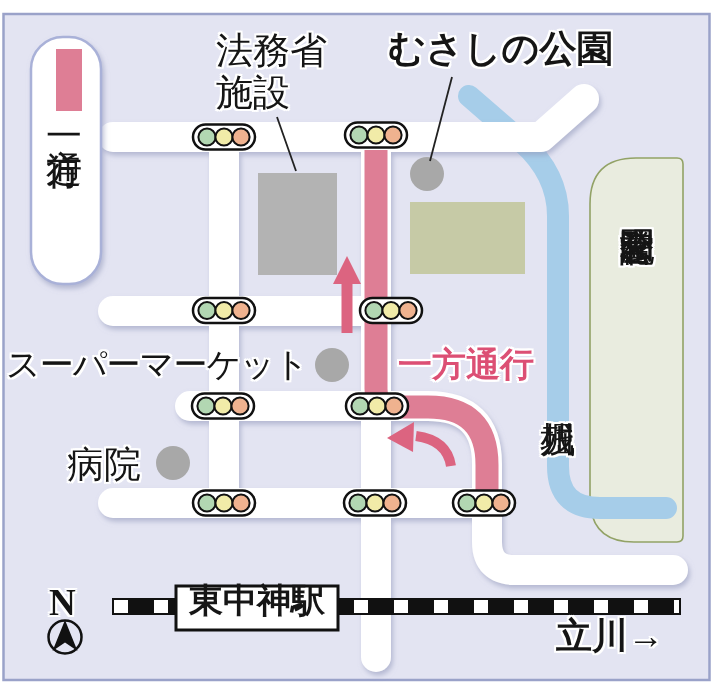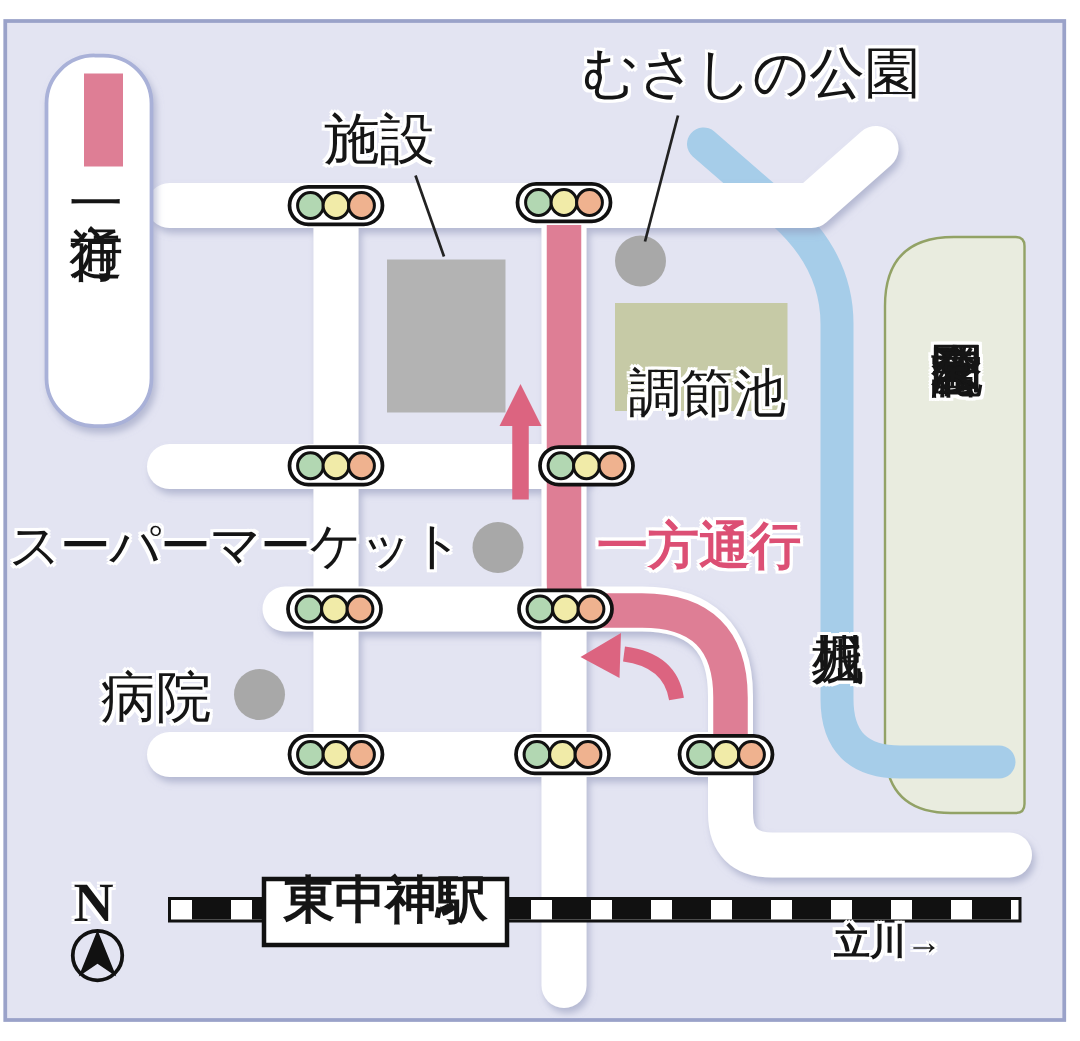--- a/index.html
+++ b/index.html
@@ -4,31 +4,31 @@
 <style>
   html,body{margin:0;padding:0;background:#fff;}
   #stage{position:relative;width:720px;height:694px;background:#fff;overflow:hidden;
          font-family:"Liberation Sans","DejaVu Sans",sans-serif;}
   #map-svg{position:absolute;left:0;top:0;}
   .lbl{position:absolute;color:#151515;font-weight:500;white-space:pre;line-height:1.14;
        text-shadow:-2px -2px 0 #fff,2px -2px 0 #fff,-2px 2px 0 #fff,2px 2px 0 #fff,
                    0 -2px 0 #fff,0 2px 0 #fff,-2px 0 0 #fff,2px 0 0 #fff;}
   .vert{writing-mode:vertical-rl;text-orientation:upright;}
   #lbl-moj{left:216px;top:30px;font-size:37px;}
-  #lbl-musashino{left:388px;top:28px;font-size:37px;}
+  #lbl-musashino{left:388px;top:28px;font-size:37px;font-weight:bold;}
   #lbl-pond{left:419px;top:243px;font-size:35px;}
   #lbl-supermarket{left:6px;top:345px;font-size:34px;letter-spacing:-1px;}
   #lbl-hospital{left:67px;top:444px;font-size:37px;}
   #lbl-oneway{left:398px;top:345px;font-size:34px;color:#dc4f74;font-weight:600;}
   #lbl-river{left:538px;top:394px;font-size:35px;}
   #lbl-showa{left:617px;top:202px;font-size:35px;}
   #lbl-station{left:176px;top:586px;width:162px;height:28px;display:flex;
                align-items:center;justify-content:center;font-size:34px;font-weight:600;
                text-shadow:none;}
-  #lbl-tachikawa{left:556px;top:615px;font-size:24px;font-weight:600;}
+  #lbl-tachikawa{left:556px;top:615px;font-size:36px;font-weight:600;}
   #lbl-legend{left:47px;top:117px;width:38px;font-size:36px;letter-spacing:3px;text-align:center;}
   #lbl-north{left:49px;top:582px;font-size:37px;font-weight:700;
              font-family:"Liberation Serif","DejaVu Serif",serif;}
 </style>
 </head>
 <body>
 
 <div id="stage">
 
 <svg id="map-svg" width="720" height="694" viewBox="0 0 720 694">
@@ -101,23 +101,22 @@
     <rect x="31" y="37" width="70" height="247" rx="32" fill="#ffffff" stroke="#a9b1d8" stroke-width="2.5" filter="url(#roadshadow)"></rect>
     <rect x="56" y="49" width="26" height="62" fill="#de7e95"></rect>
   </g>
 
   <g>
     <circle cx="65" cy="637" r="16.5" fill="none" stroke="#111" stroke-width="2.5"></circle>
     <polygon points="65,620 77.5,651 65,642.5 52.5,651" fill="#111"></polygon>
   </g>
 </svg>
 
-<div class="lbl" id="lbl-moj"><br><span>施設</span></div>
+<div class="lbl" id="lbl-moj"><span>法務省</span><br><span>施設</span></div>
 <div class="lbl" id="lbl-musashino">むさしの公園</div>
-<div class="lbl" id="lbl-pond">調節池</div>
 <div class="lbl" id="lbl-supermarket">スーパーマーケット</div>
 <div class="lbl" id="lbl-hospital">病院</div>
 <div class="lbl" id="lbl-oneway">一方通行</div>
 <div class="lbl vert" id="lbl-river">残堀川</div>
 <div class="lbl vert" id="lbl-showa">国営昭和記念公園</div>
 <div class="lbl" id="lbl-station">東中神駅</div>
 <div class="lbl" id="lbl-tachikawa">立川→</div>
 <div class="lbl vert" id="lbl-legend">一方通行</div>
 <div class="lbl" id="lbl-north">N</div>
 

